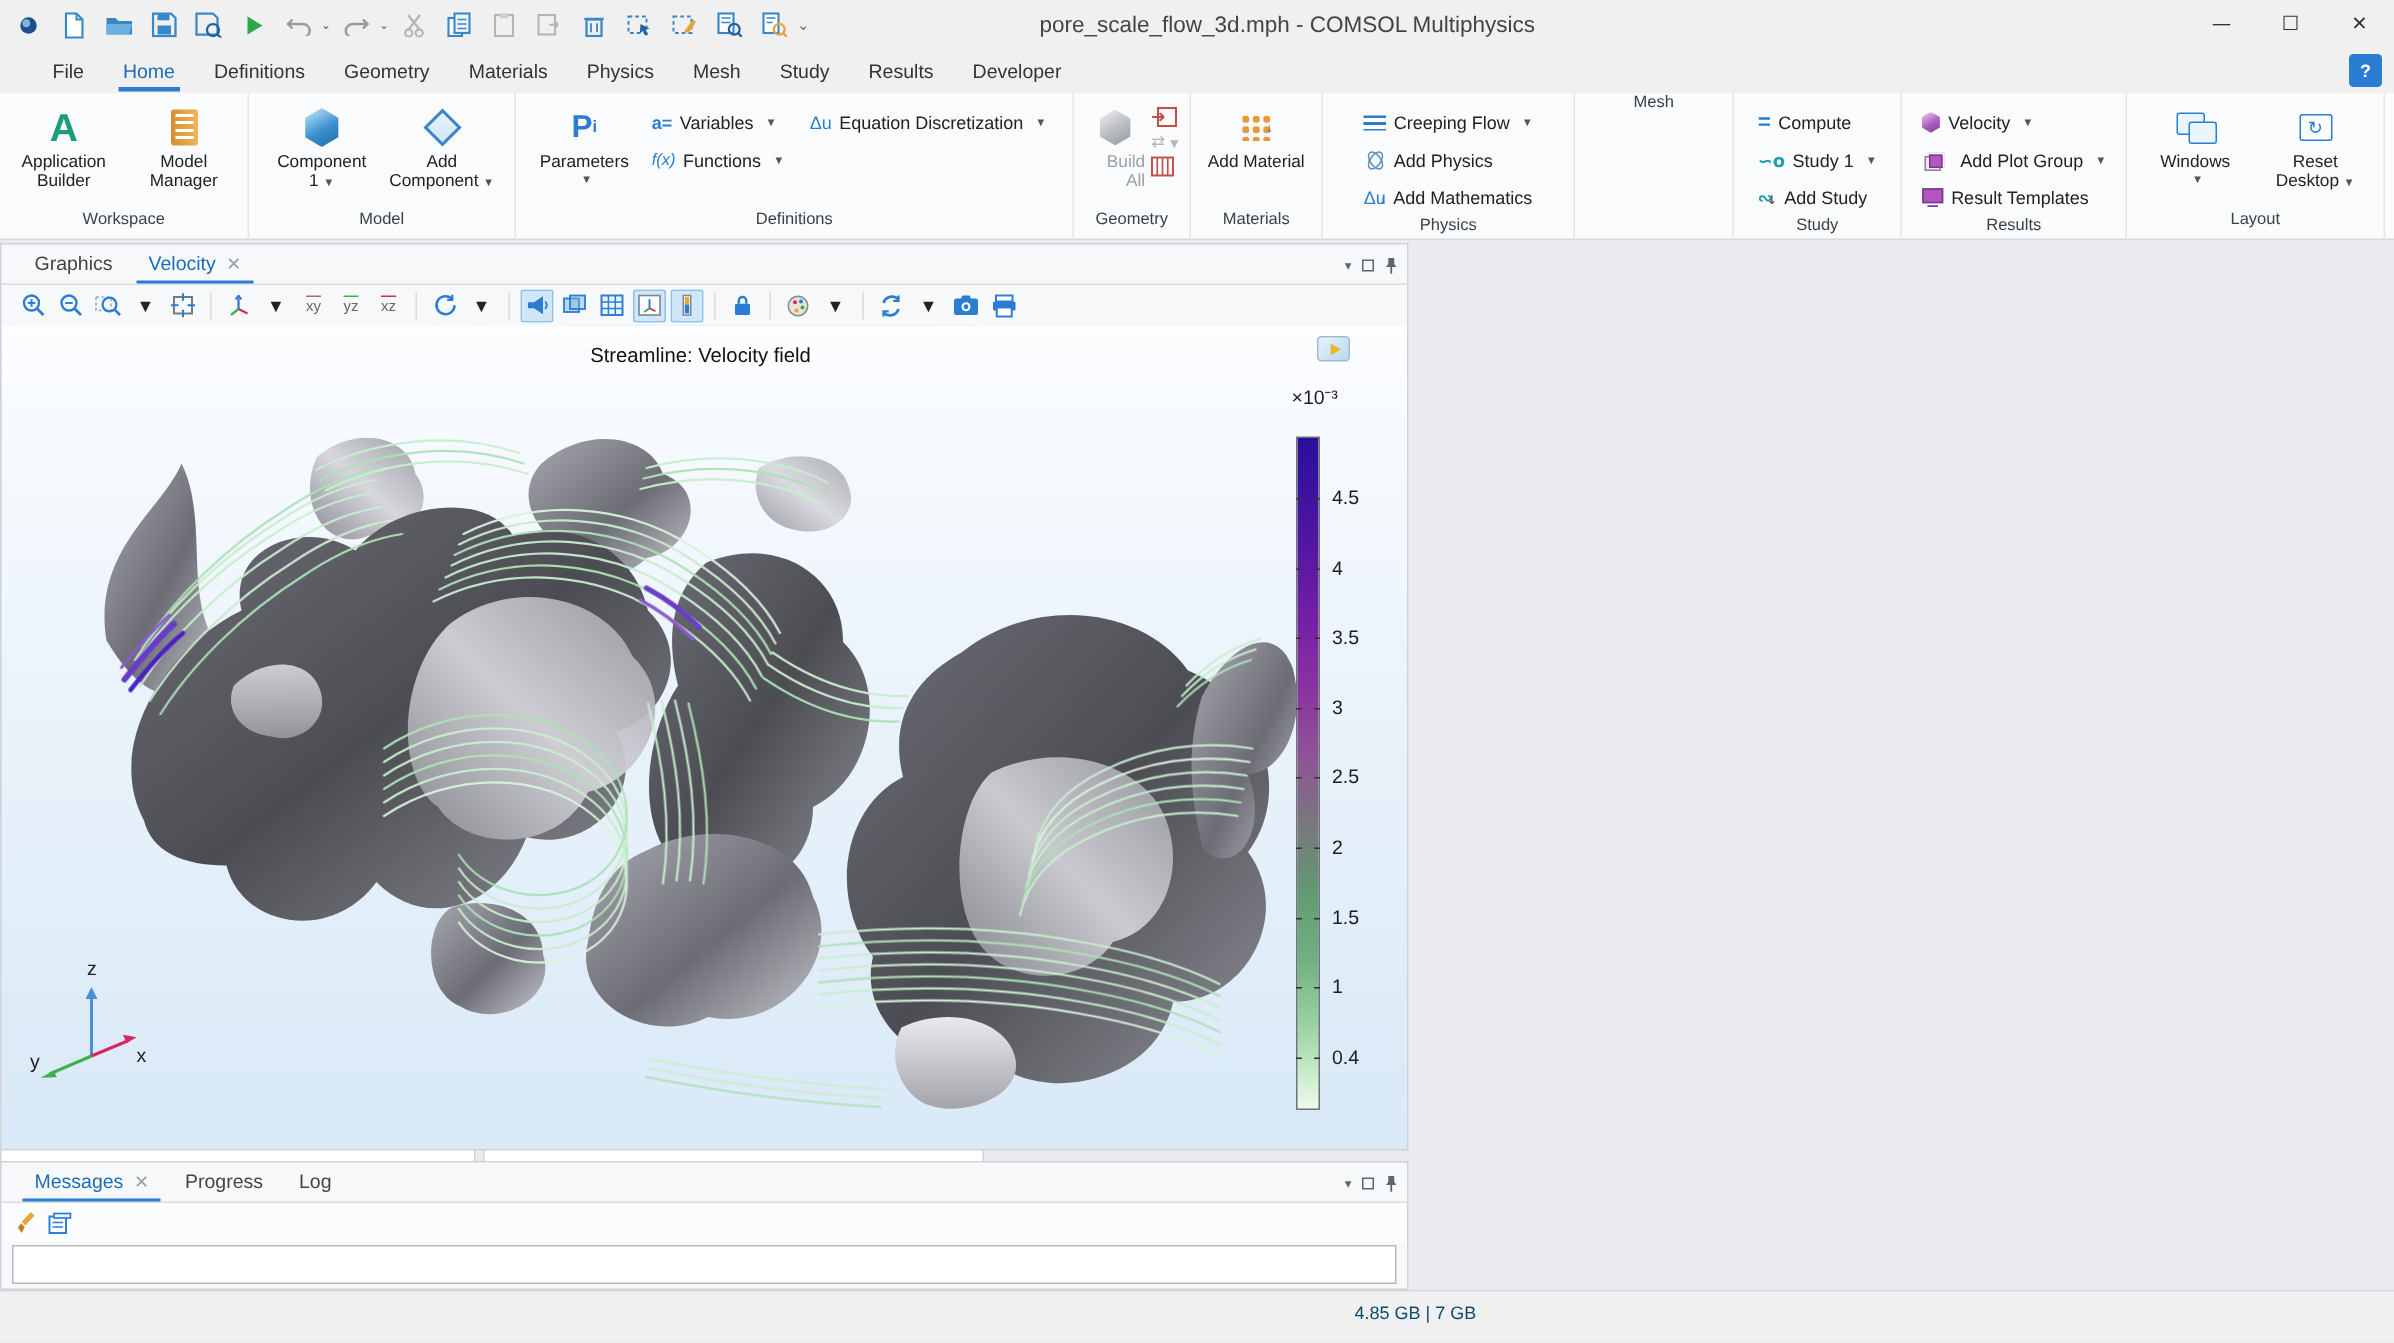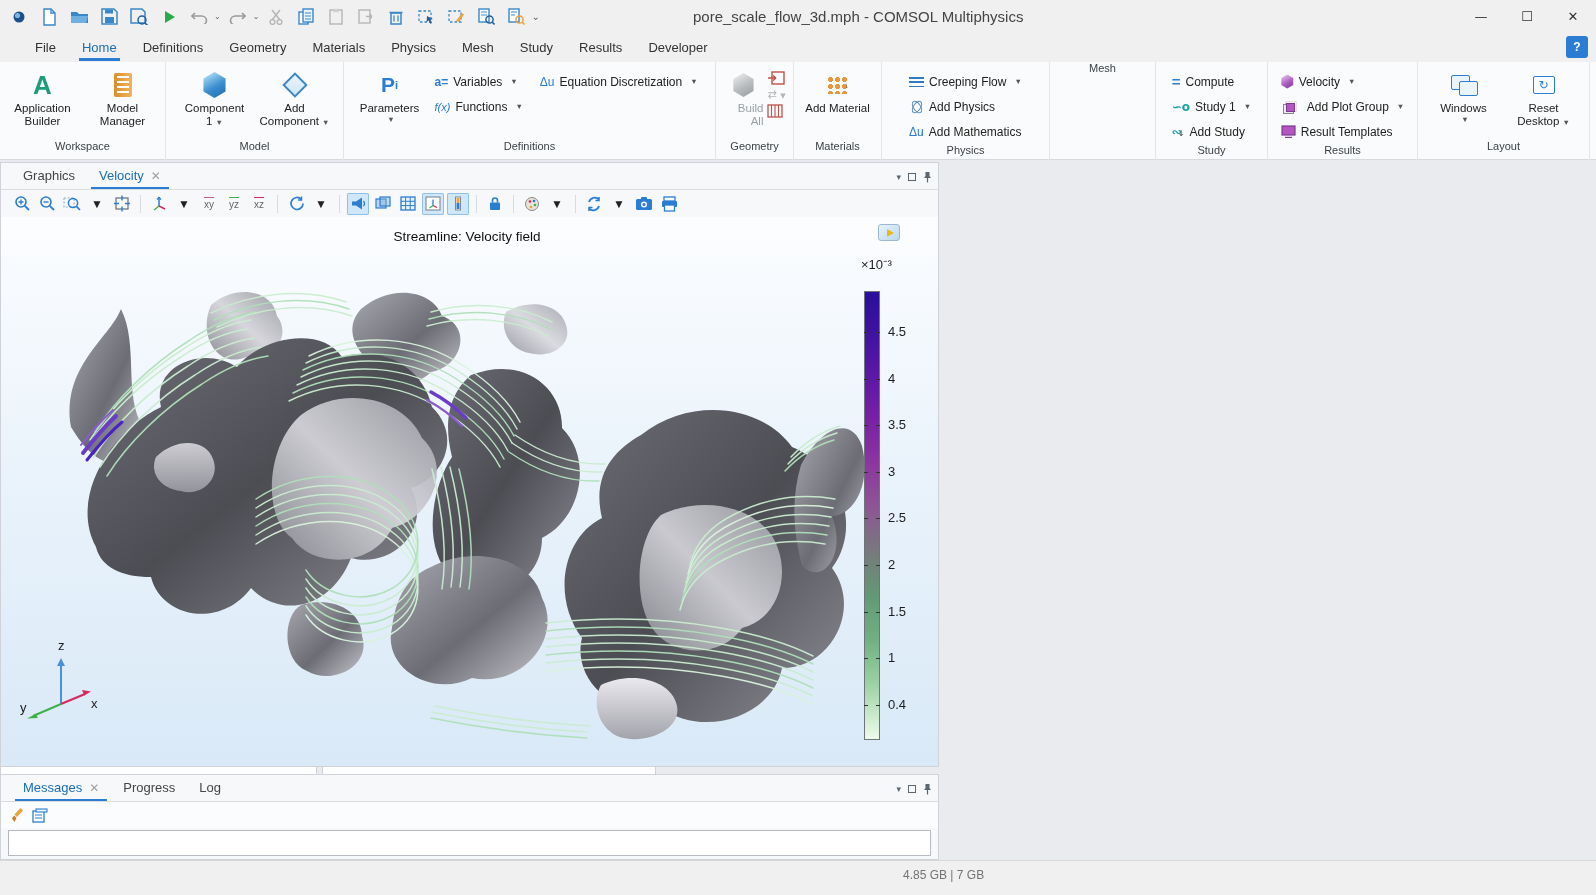--- a/index.html
+++ b/index.html
@@ -165,21 +165,21 @@
   #triad{position:absolute;left:18px;top:415px;}
   #triad text{font-size:13px;fill:#1d1d1f;font-family:"Liberation Sans",sans-serif;}
   
   #mtabs{top:612px;}
   #msg-toolbar{position:absolute;left:0;top:640px;width:939px;height:26px;background:#fbfcfd;border-left:1px solid #cfd3d9;border-right:1px solid #cfd3d9;display:flex;align-items:center;gap:8px;padding-left:10px;}
   #msg-box{position:absolute;left:8px;top:668px;width:923px;height:26px;background:#fff;border:1px solid #b5bac0;}
   #msg-bg{position:absolute;left:0;top:612px;width:939px;height:86px;background:#f6f8f9;border:1px solid #cfd3d9;border-top:none;}
 
   
   #statusbar{position:absolute;left:0;top:860px;width:1596px;height:35px;background:#f0f0f0;border-top:1px solid #d8d8d8;}
-  #mem{position:absolute;left:903px;top:7px;font-size:12px;color:#737373;}
+  #mem{position:absolute;left:903px;top:7px;font-size:12px;color:#0c4a6e;}
 
   svg{display:block;}
 </style>
 </head>
 <body>
 
 <div id="titlebar">
   <div class="qat">
     <span class="qbtn">
         <svg width="14" height="14">

